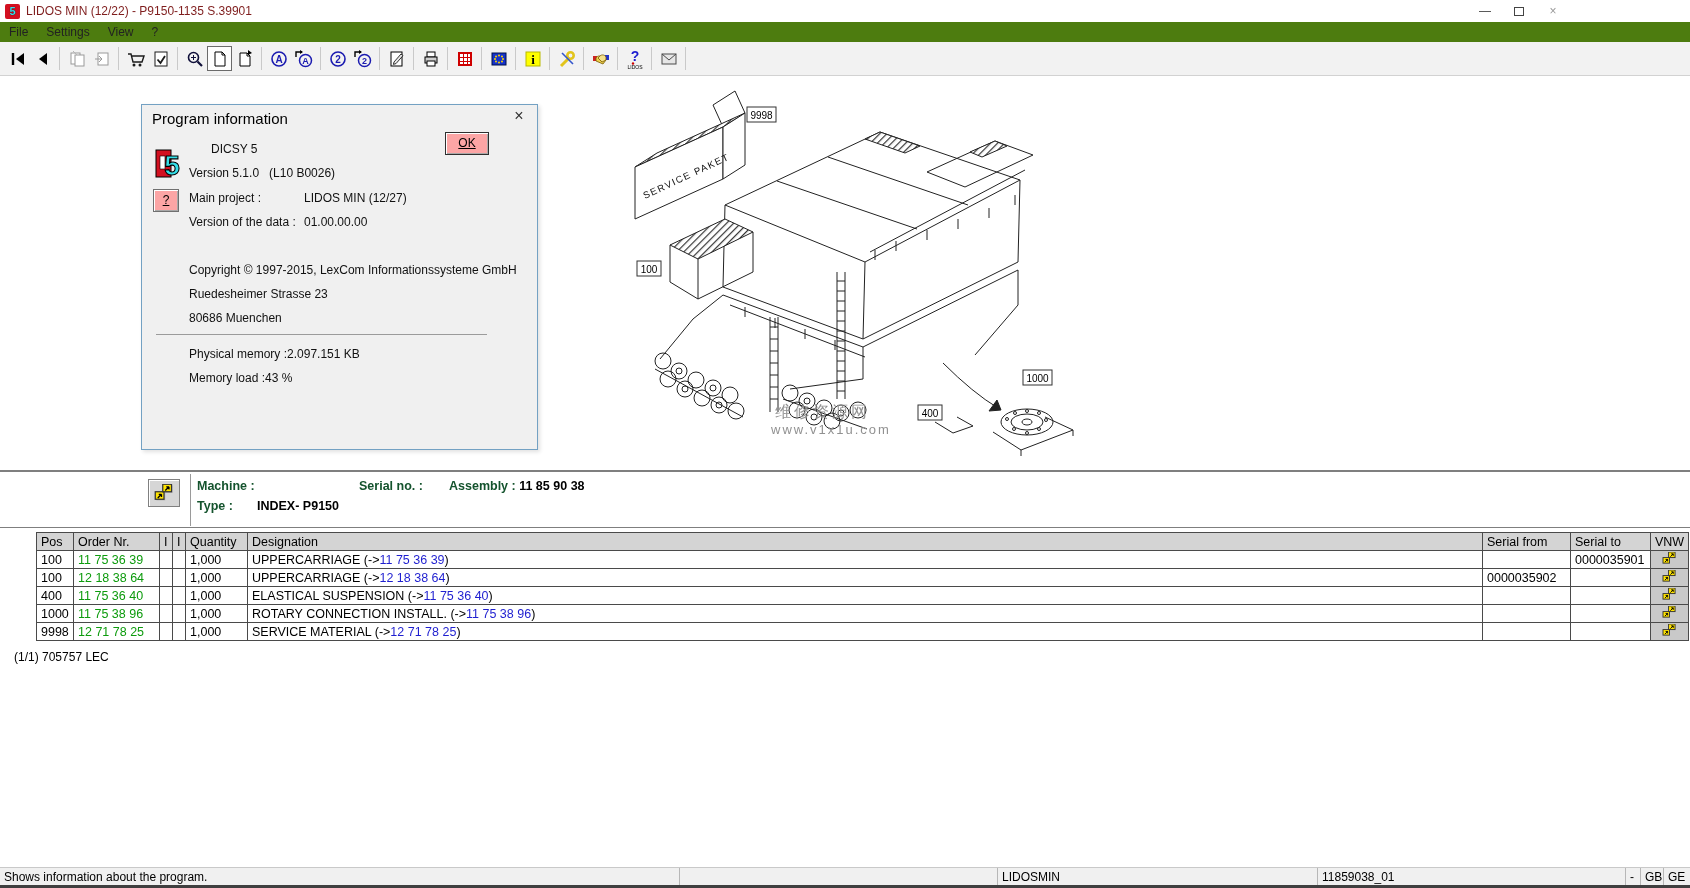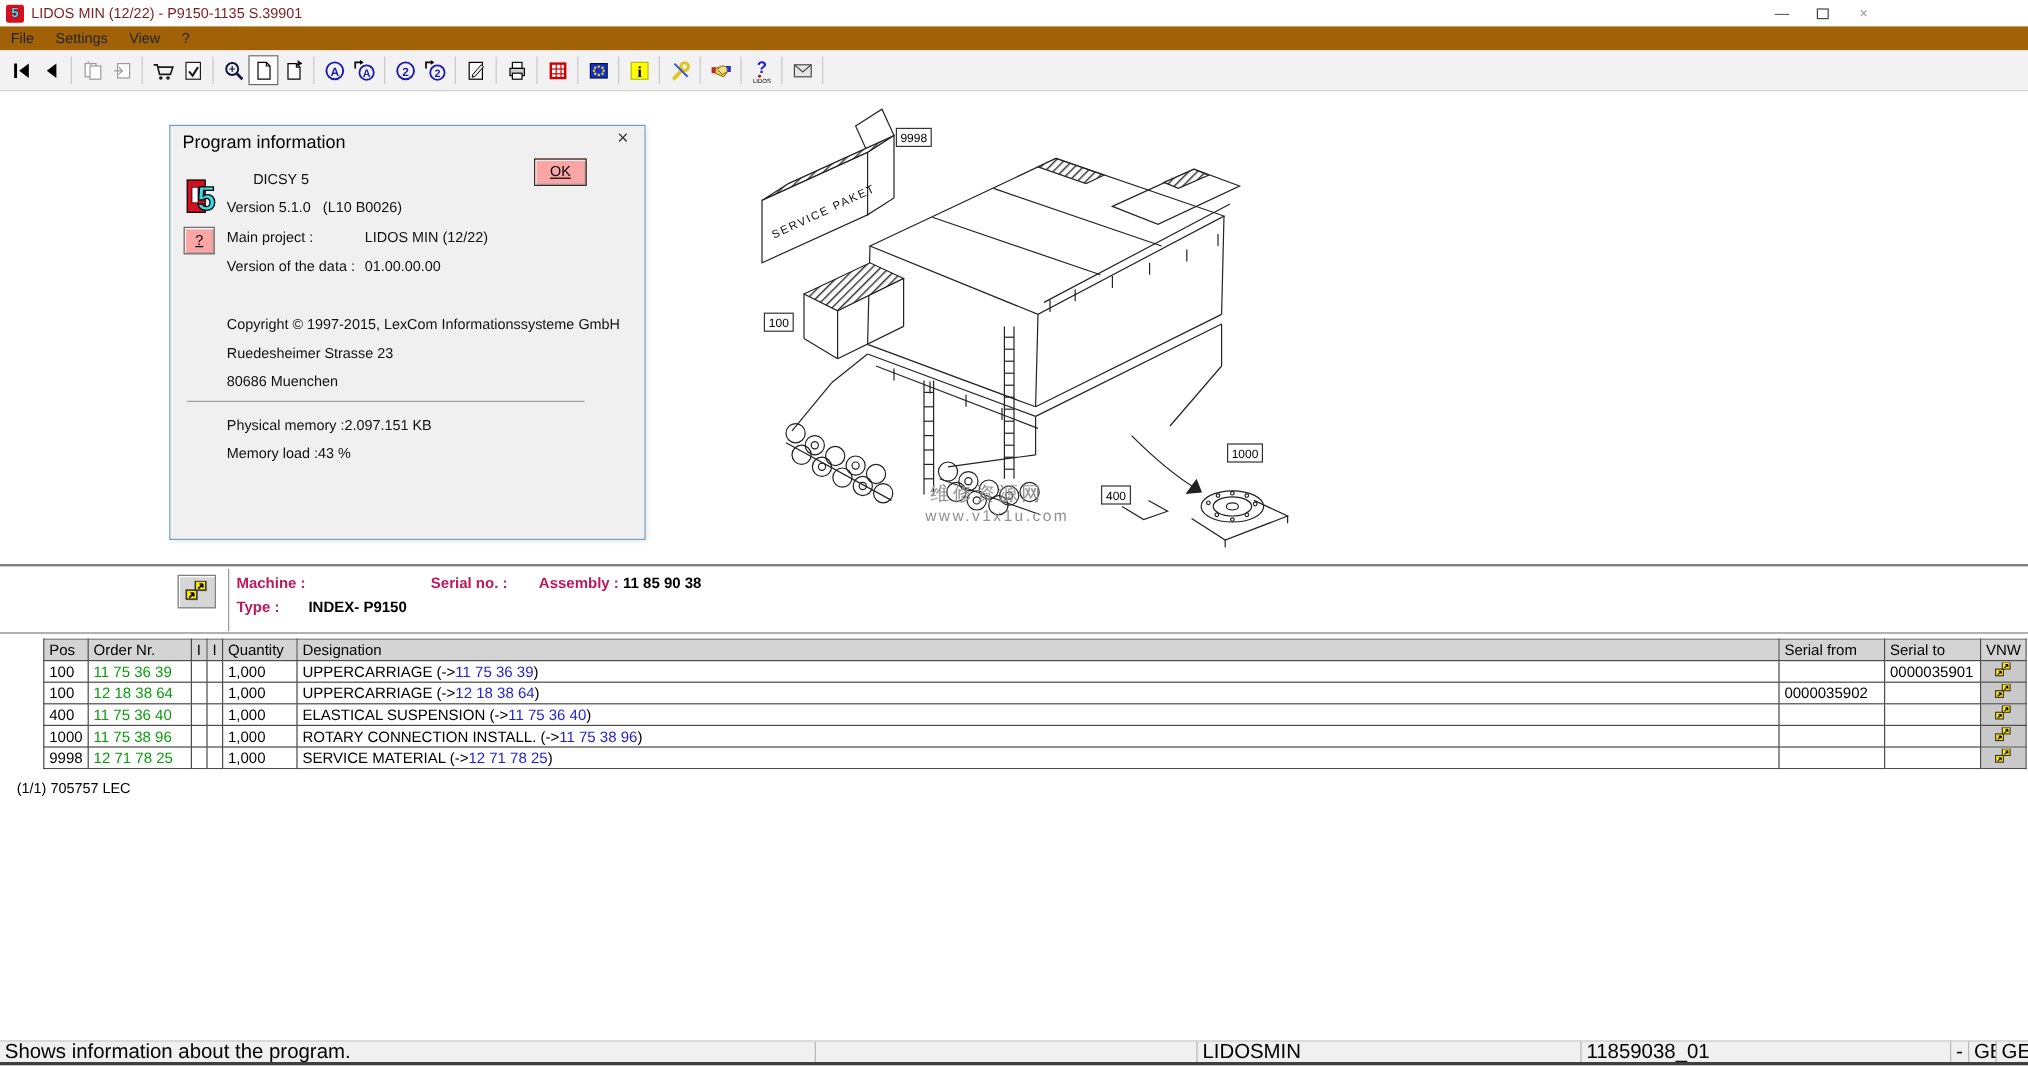--- a/index.html
+++ b/index.html
@@ -12,21 +12,21 @@
   .app-ico { width:15px; height:15px; background:#d31020; border-radius:2px; color:#3ae0ee;
              font-weight:bold; font-size:11px; line-height:15px; text-align:center; margin-right:6px;
              text-shadow:0 0 1px #000; }
   .title-text { font-size:12px; color:#7f1d1d; }
   .win-controls { margin-left:auto; display:flex; margin-right:120px; }
   .wc { width:34px; height:20px; display:flex; align-items:center; justify-content:center;
         font-size:12px; color:#444; }
   .wc .maxbox { width:10px; height:9px; border:1px solid #444; }
 
   
-  .menubar { position:absolute; top:22px; left:0; width:1690px; height:20px; background:#a16207;
+  .menubar { position:absolute; top:22px; left:0; width:1690px; height:20px; background:#4d7c0f;
              display:flex; align-items:center; font-size:12px; }
   .menu-item { padding:2px 9px; color:#222; }
 
   
   .toolbar { position:absolute; top:42px; left:0; width:1690px; height:34px; background:#f2f2f2;
              border-bottom:1px solid #d2d2d2; display:flex; align-items:center; padding-left:5px; }
   .tbi { width:25px; height:25px; display:flex; align-items:center; justify-content:center; }
   .tbi.selected { border:1px solid #6b6b6b; background:#fdfdfd; }
   .tsep { width:1px; height:23px; background:#c9c9c9; margin:0 4px; }
 
@@ -47,38 +47,38 @@
   .dlg-divider { position:absolute; left:14px; top:229px; width:331px; height:1px; background:#9b9b9b; }
 
   
   .machinebar { position:absolute; top:470px; left:0; width:1690px; height:58px; background:#fff;
                 border-top:2px solid #7f7f7f; border-bottom:1px solid #7f7f7f; }
   .mb-btn { position:absolute; left:148px; top:7px; width:32px; height:28px; display:flex;
             align-items:center; justify-content:center; background:#d6d6d6;
             border:1px solid #808080; box-shadow:inset 1px 1px 0 #fff; }
   .mb-sep { position:absolute; left:190px; top:2px; width:1px; height:52px; background:#9a9a9a; }
   .mb-text { position:absolute; left:197px; top:4px; width:700px; height:50px; font-size:12.5px; font-weight:bold; }
-  .mag { color:#be185d; }
+  .mag { color:#14532d; }
   .p-machine { left:0; top:3px; } .p-serial { left:162px; top:3px; } .p-assembly { left:252px; top:3px; }
   .p-type { left:0; top:23px; } .p-typeval { left:60px; top:23px; }
 
   
   .parts-table { position:absolute; top:532px; left:10px; width:1679px; overflow:hidden;padding-left:26px; }
   table { border-collapse:collapse; table-layout:fixed; width:1692px; font-size:12.5px; }
   th,td { border:1px solid #4a4a4a; padding:0 4px; height:18px; white-space:nowrap; overflow:hidden; text-align:left; }
   th { background:#d4d4d4; font-weight:normal; } 
   .green { color:#0d9b0d; }
   .blue { color:#1f1fd0; }
   td.vnw-cell { background:#c9c9c9; text-align:center; padding:0; }
   .table-footer { position:absolute; top:650px; left:14px; font-size:12px; }
 
   
   .statusbar { position:absolute; left:0; bottom:0; width:1690px; height:21px; background:#f0f0f0;
                border-top:1px solid #c9c9c9; border-bottom:3px solid #3f3f3f;
-               display:flex; align-items:stretch; font-size:17px; }
+               display:flex; align-items:stretch; font-size:12px; }
   .sp { border-right:1px solid #b7b7b7; display:flex; align-items:center; padding:0 4px;
         white-space:nowrap; overflow:hidden; }
   .sp1 { width:680px; } .sp2 { width:318px; } .sp3 { width:320px; } .sp4 { width:308px; }
   .sp5 { width:15px; } .sp6 { width:23px; } .sp7 { flex:1; border-right:none; }
 </style>
 </head>
 <body>
 
 <div class="titlebar">
   <div class="app-ico">5</div>
@@ -447,21 +447,21 @@
     <svg style="position:absolute;left:13px;top:40px;" width="30" height="36" viewBox="0 0 30 36">
       <rect x="1" y="5" width="15" height="27" fill="#d31020" stroke="#000"></rect>
       <rect x="5" y="11" width="5" height="13" fill="#fff" stroke="#000" stroke-width=".6"></rect>
       <text x="17" y="30" font-size="28" font-weight="bold" fill="#35dfe8" stroke="#000" stroke-width="1.1" text-anchor="middle" font-family="Liberation Sans,sans-serif">5</text>
     </svg>
     <div class="btn btn-help">?</div>
 
     <span class="dlg-label" style="left:47px; top:37px;margin-left:22px;">DICSY 5</span>
     <span class="dlg-label" style="left:47px; top:61px;">Version 5.1.0   (L10 B0026)</span>
     <span class="dlg-label" style="left:47px; top:86px;">Main project :</span>
-    <span class="dlg-label" style="left:162px;top:86px;">LIDOS MIN (12/22)</span>
+    <span class="dlg-label" style="left:162px;top:86px;">LIDOS MIN (12/27)</span>
     <span class="dlg-label" style="left:47px; top:110px;">Version of the data :</span>
     <span class="dlg-label" style="left:162px;top:110px;">01.00.00.00</span>
     <span class="dlg-label" style="left:47px; top:158px;">Copyright © 1997-2015, LexCom Informationssysteme GmbH</span>
     <span class="dlg-label" style="left:47px; top:182px;">Ruedesheimer Strasse 23</span>
     <span class="dlg-label" style="left:47px; top:206px;">80686 Muenchen</span>
     <div class="dlg-divider"></div>
     <span class="dlg-label" style="left:47px; top:242px;">Physical memory :2.097.151 KB</span>
     <span class="dlg-label" style="left:47px; top:266px;">Memory load :43 %</span>
   </div>
 </div>

